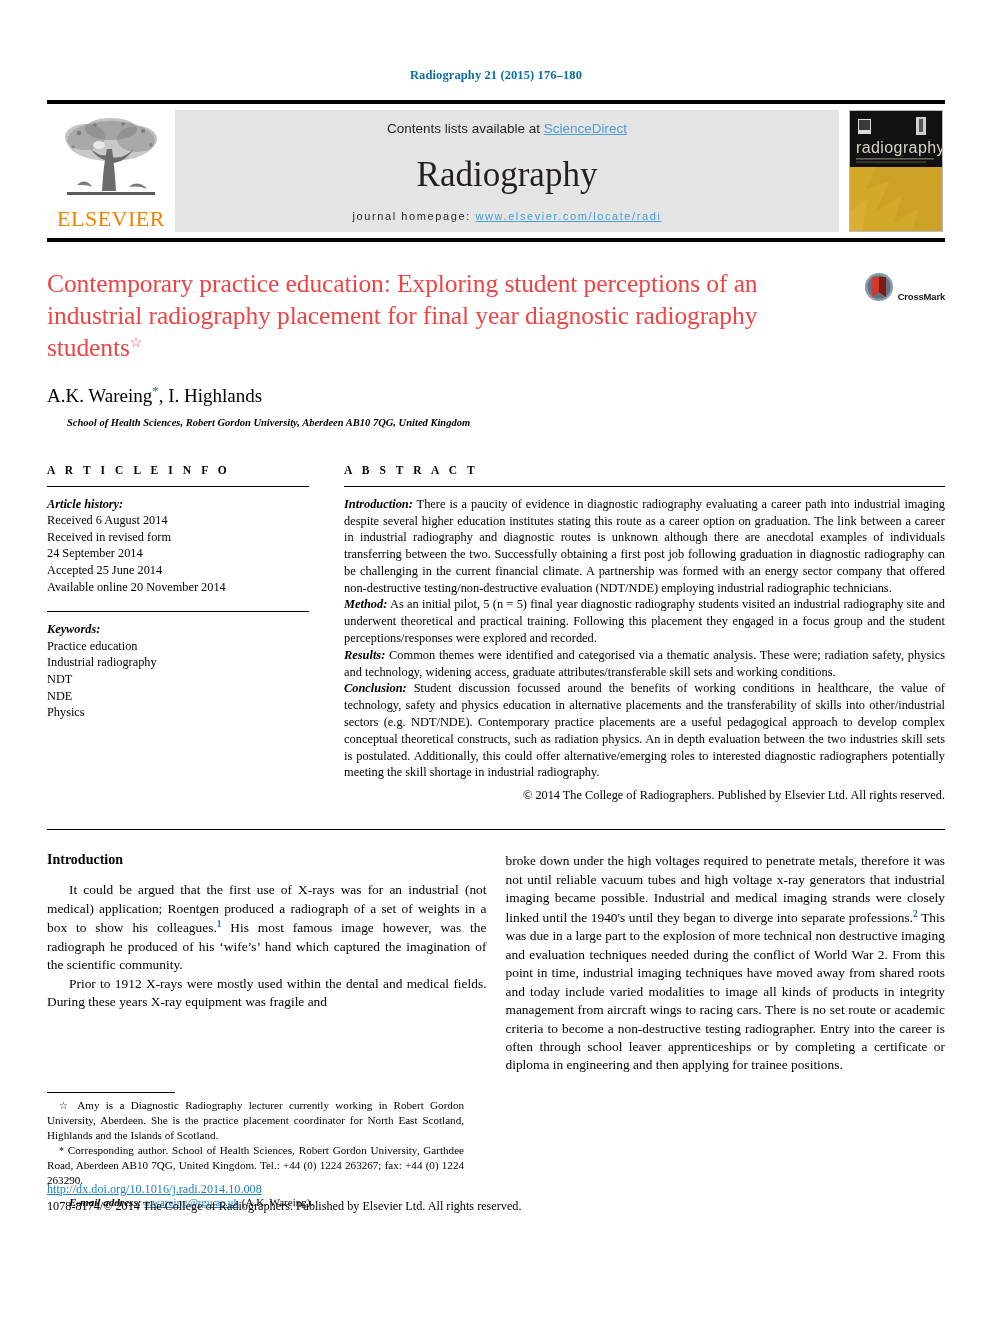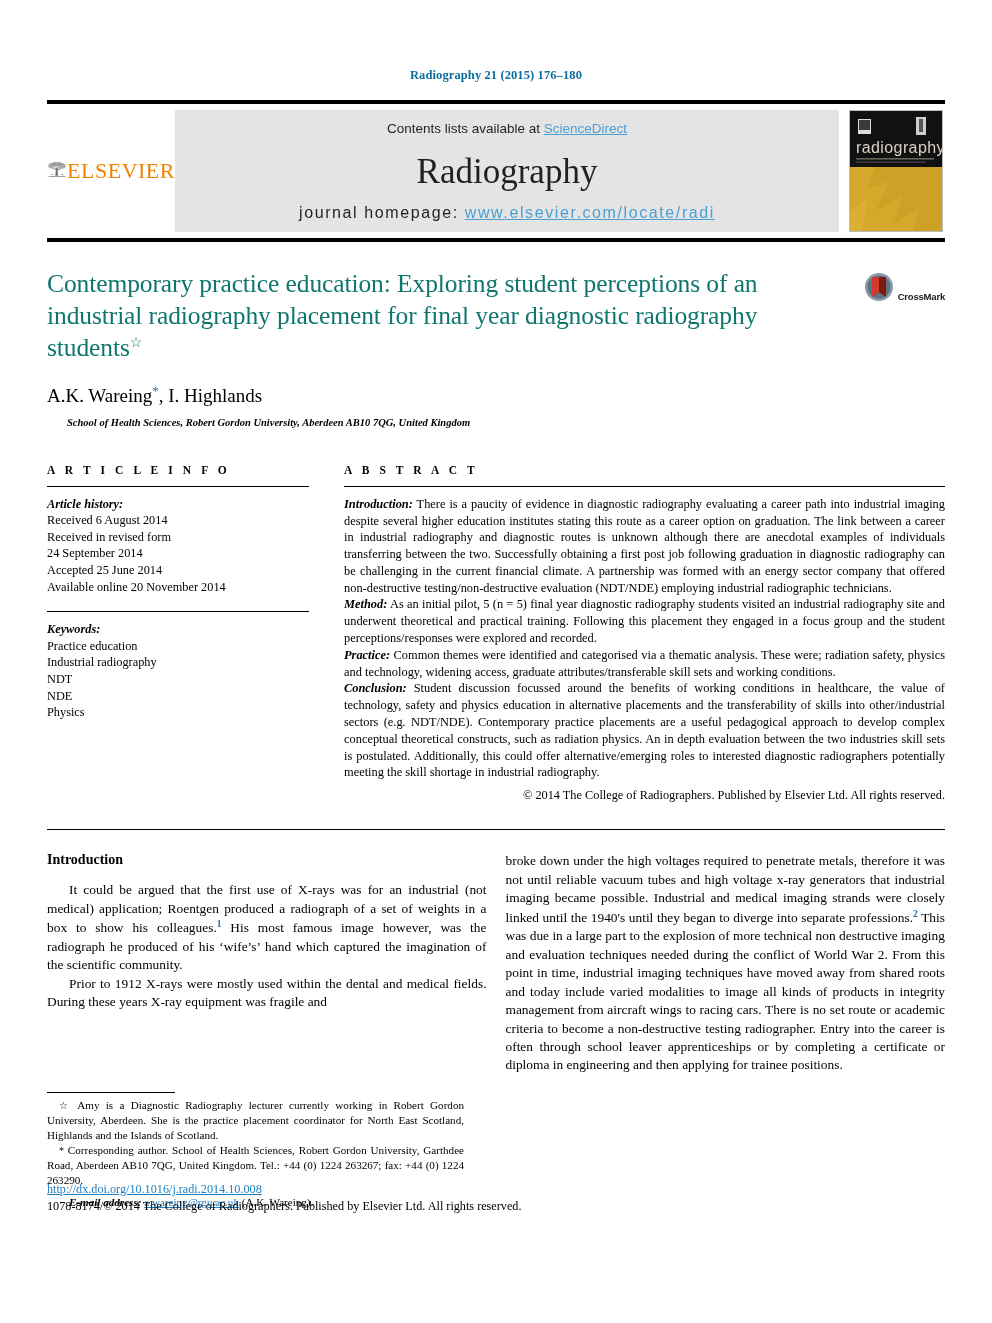--- a/index.html
+++ b/index.html
@@ -42,22 +42,23 @@
   }
   .masthead {
     display: flex;
     align-items: stretch;
     height: 122px;
   }
   .elsevier-block {
     width: 128px;
     flex: 0 0 128px;
     display: flex;
+    flex-direction: column;
     align-items: center;
-    justify-content: space-between;
+    justify-content: flex-end;
     padding-bottom: 2px;
   }
   .elsevier-tree {
     width: 104px;
     height: 92px;
     display: block;
   }
   .elsevier-word {
     font-family: "Liberation Serif", serif;
     font-size: 22px;
@@ -85,21 +86,21 @@
   }
   .journal-name {
     font-family: "Liberation Serif", serif;
     font-size: 35px;
     color: #231f20;
     line-height: 1;
     margin: 2px 0 0 0;
   }
   .homepage-line {
     font-family: "Liberation Sans", sans-serif;
-    font-size: 16px;
+    font-size: 11px;
     color: #231f20;
     letter-spacing: 1.6px;
   }
   .homepage-line .hp-link {
     color: #4a9fd5;
   }
   .cover-block {
     width: 98px;
     flex: 0 0 98px;
     margin-left: 8px;
@@ -123,21 +124,21 @@
   .title-text-col {
     flex: 1 1 auto;
     max-width: 790px;
   }
   h1.article-title {
     font-family: "Liberation Serif", serif;
     font-weight: normal;
     font-size: 25.5px;
     line-height: 1.26;
     margin: 0;
-    color: #0f766e;
+    color: #ef4444;
     letter-spacing: -0.1px;
   }
   .title-star {
     font-size: 14px;
     vertical-align: super;
   }
   .authors {
     font-family: "Liberation Serif", serif;
     font-size: 19px;
     margin-top: 19px;
@@ -453,21 +454,21 @@
         <span class="itm">Physics</span>
       </div>
     </div>
 
     <div class="col-abstract">
       <div class="section-head">A B S T R A C T</div>
       <div class="rule"></div>
       <div class="abstract-body">
         <p><span class="abs-lead">Introduction:</span><span> There is a paucity of evidence in diagnostic radiography evaluating a career path into industrial imaging despite several higher education institutes stating this route as a career option on graduation. The link between a career in industrial radiography and diagnostic routes is unknown although there are anecdotal examples of individuals transferring between the two. Successfully obtaining a first post job following graduation in diagnostic radiography can be challenging in the current financial climate. A partnership was formed with an energy sector company that offered non-destructive testing/non-destructive evaluation (NDT/NDE) employing industrial radiographic technicians.</span></p>
         <p><span class="abs-lead">Method:</span><span> As an initial pilot, 5 (n = 5) final year diagnostic radiography students visited an industrial radiography site and underwent theoretical and practical training. Following this placement they engaged in a focus group and the student perceptions/responses were explored and recorded.</span></p>
-        <p><span class="abs-lead">Practice:</span><span> Common themes were identified and categorised via a thematic analysis. These were; radiation safety, physics and technology, widening access, graduate attributes/transferable skill sets and working conditions.</span></p>
+        <p><span class="abs-lead">Results:</span><span> Common themes were identified and categorised via a thematic analysis. These were; radiation safety, physics and technology, widening access, graduate attributes/transferable skill sets and working conditions.</span></p>
         <p><span class="abs-lead">Conclusion:</span><span> Student discussion focussed around the benefits of working conditions in healthcare, the value of technology, safety and physics education in alternative placements and the transferability of skills into other/industrial sectors (e.g. NDT/NDE). Contemporary practice placements are a useful pedagogical approach to develop complex conceptual theoretical constructs, such as radiation physics. An in depth evaluation between the two industries skill sets is postulated. Additionally, this could offer alternative/emerging roles to interested diagnostic radiographers potentially meeting the skill shortage in industrial radiography.</span></p>
       </div>
       <div class="copyright-line">© 2014 The College of Radiographers. Published by Elsevier Ltd. All rights reserved.</div>
     </div>
   </div>
 
   <div class="body-divider"></div>
 
   <div class="body-columns">
     <div class="body-col">

